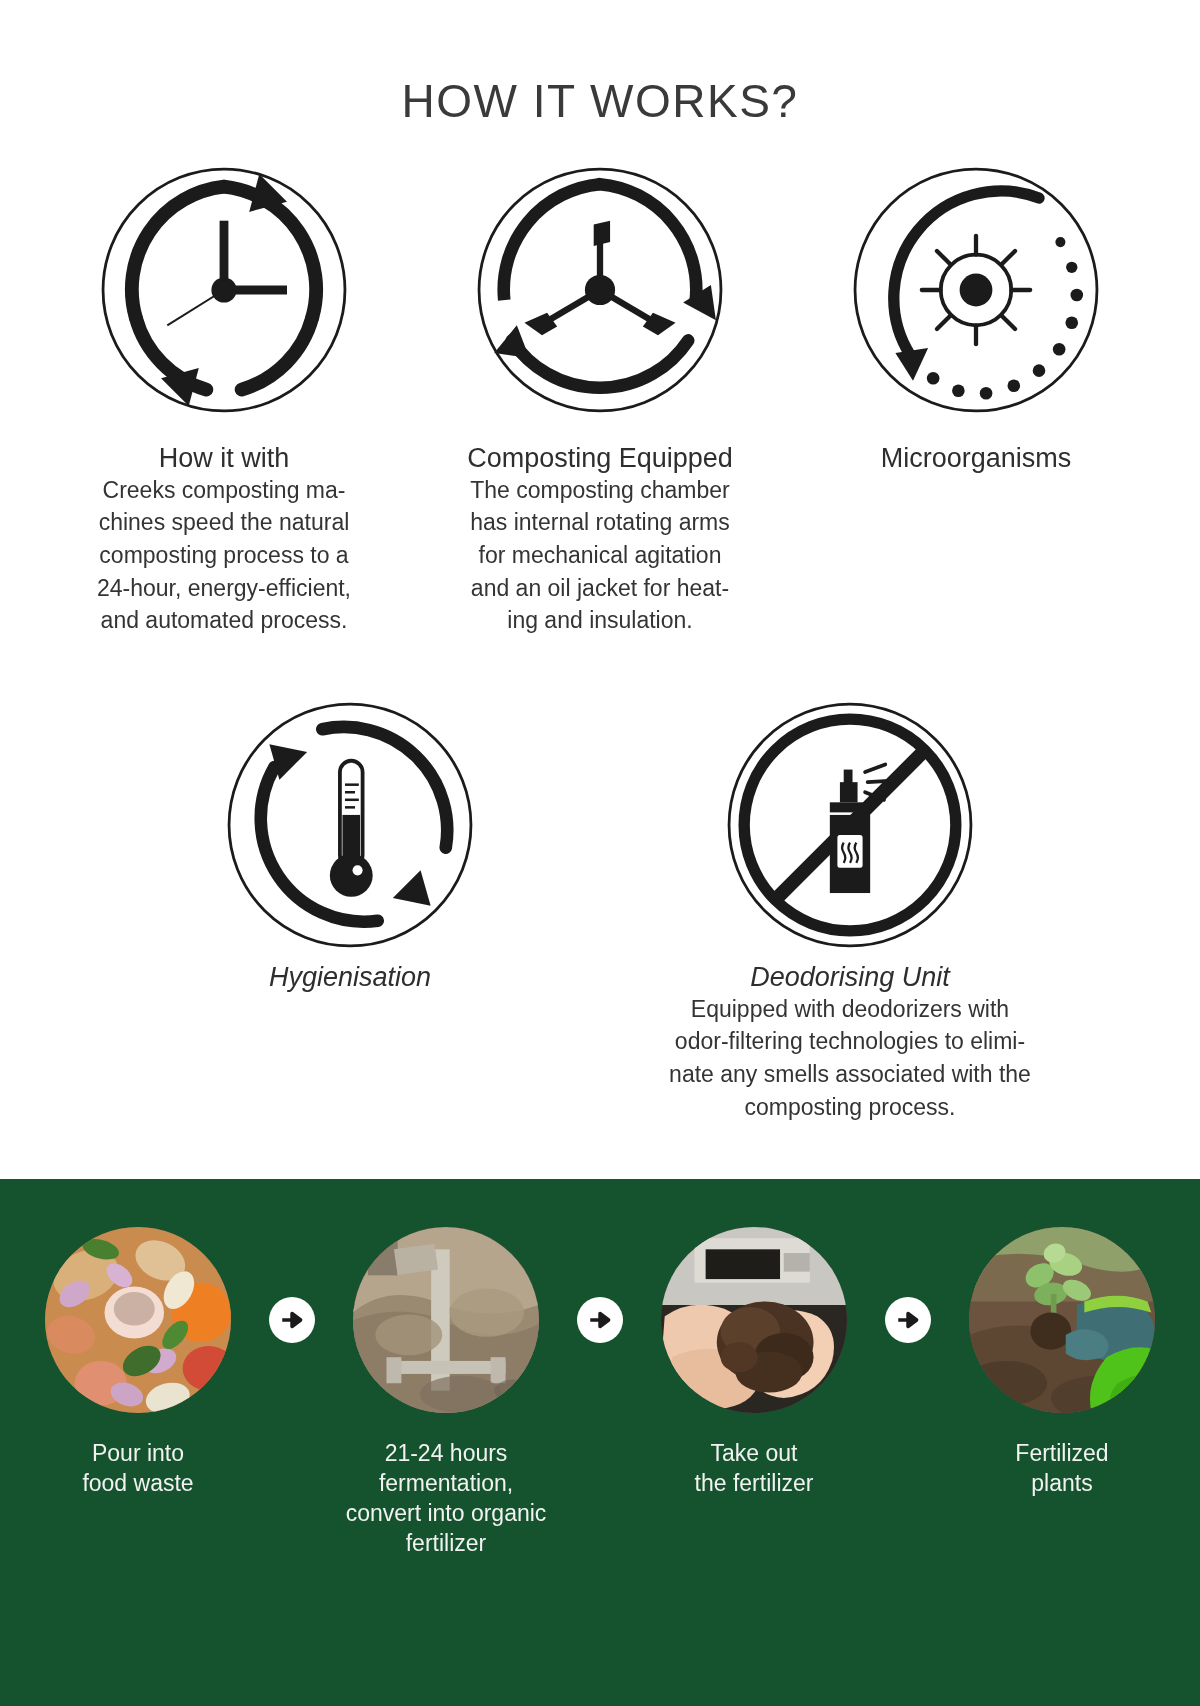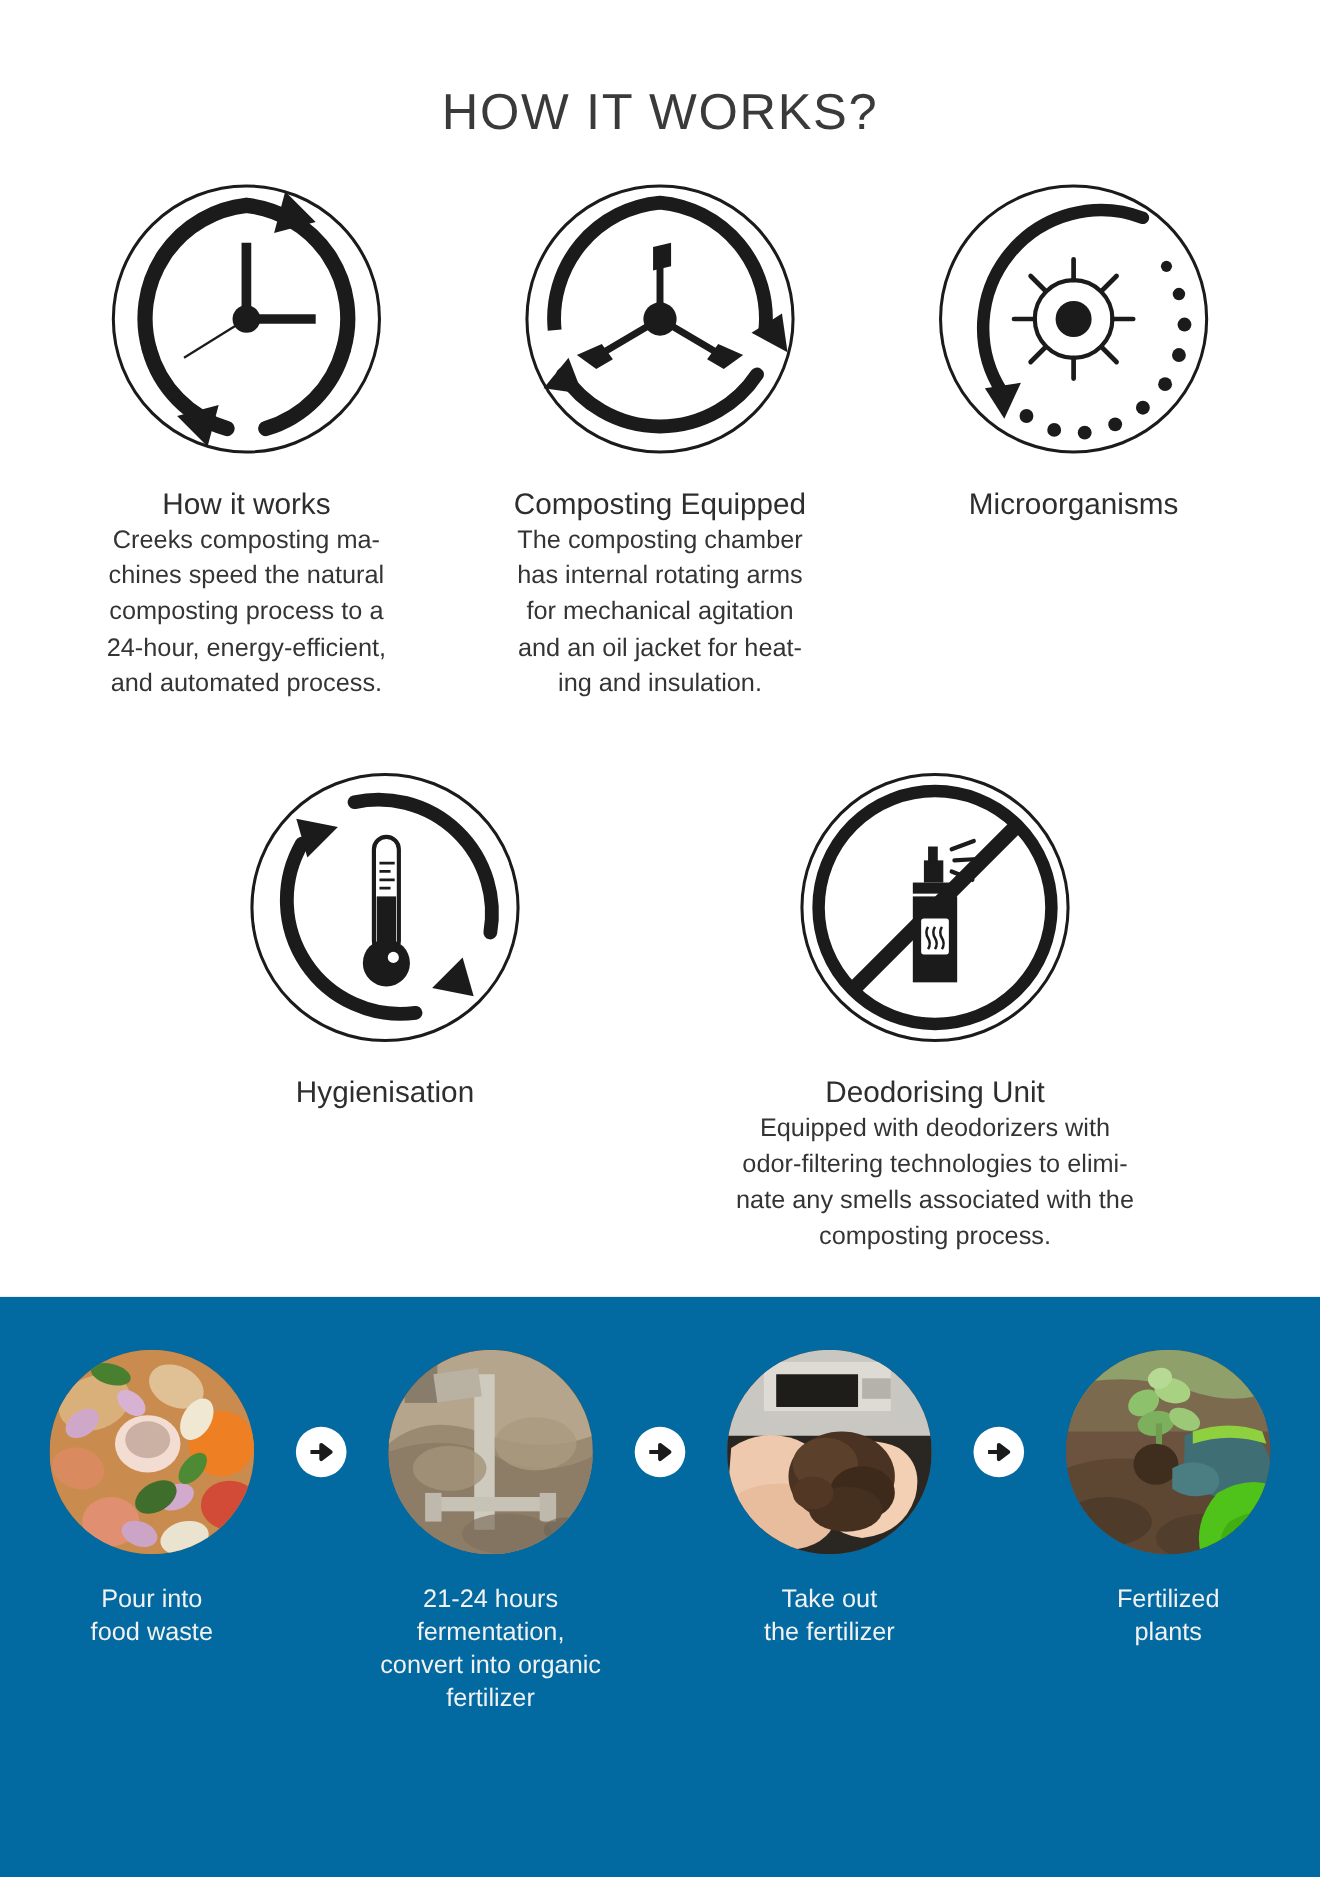--- a/index.html
+++ b/index.html
@@ -72,31 +72,31 @@
 
   .feature-desc {
     font-size: 23px;
     line-height: 1.42;
     color: #343434;
     text-align: center;
     white-space: pre-line;
     max-width: 340px;
   }
 
-  .feature-row.row-2 .feature-title { margin-top: 28px; }
+  .feature-row.row-2 .feature-title { margin-top: 12px; font-style: italic; }
   .feature-row.row-2 .feature-desc { max-width: 480px; }
 
   
   .process-strip {
     position: absolute;
     left: 0;
     bottom: 0;
     width: 1200px;
     height: 527px;
-    background: #0369a1;
+    background: #14532d;
     display: flex;
     align-items: flex-start;
     justify-content: center;
     padding-top: 48px;
   }
 
   .process-inner {
     display: flex;
     align-items: flex-start;
     justify-content: center;
@@ -166,21 +166,21 @@
 
           <polygon points="128,8 150,30 120,38" fill="#1b1b1b"></polygon>
           <polygon points="72,192 50,170 80,162" fill="#1b1b1b"></polygon>
 
           <line x1="100" y1="100" x2="100" y2="45" stroke="#1b1b1b" stroke-width="7"></line>
           <line x1="100" y1="100" x2="150" y2="100" stroke="#1b1b1b" stroke-width="7"></line>
           <line x1="100" y1="100" x2="55" y2="128" stroke="#1b1b1b" stroke-width="1.6"></line>
           <circle cx="100" cy="100" r="10" fill="#1b1b1b"></circle>
         </svg>
       </div>
-      <div class="feature-title">How it works</div>
+      <div class="feature-title">How it with</div>
       <div class="feature-desc">Creeks composting ma-
 chines speed the natural
 composting process to a
 24-hour, energy-efficient,
 and automated process.</div>
     </div>
 
     <div class="feature-card">
       <div class="icon-wrap">
         <svg viewBox="0 0 200 200">

